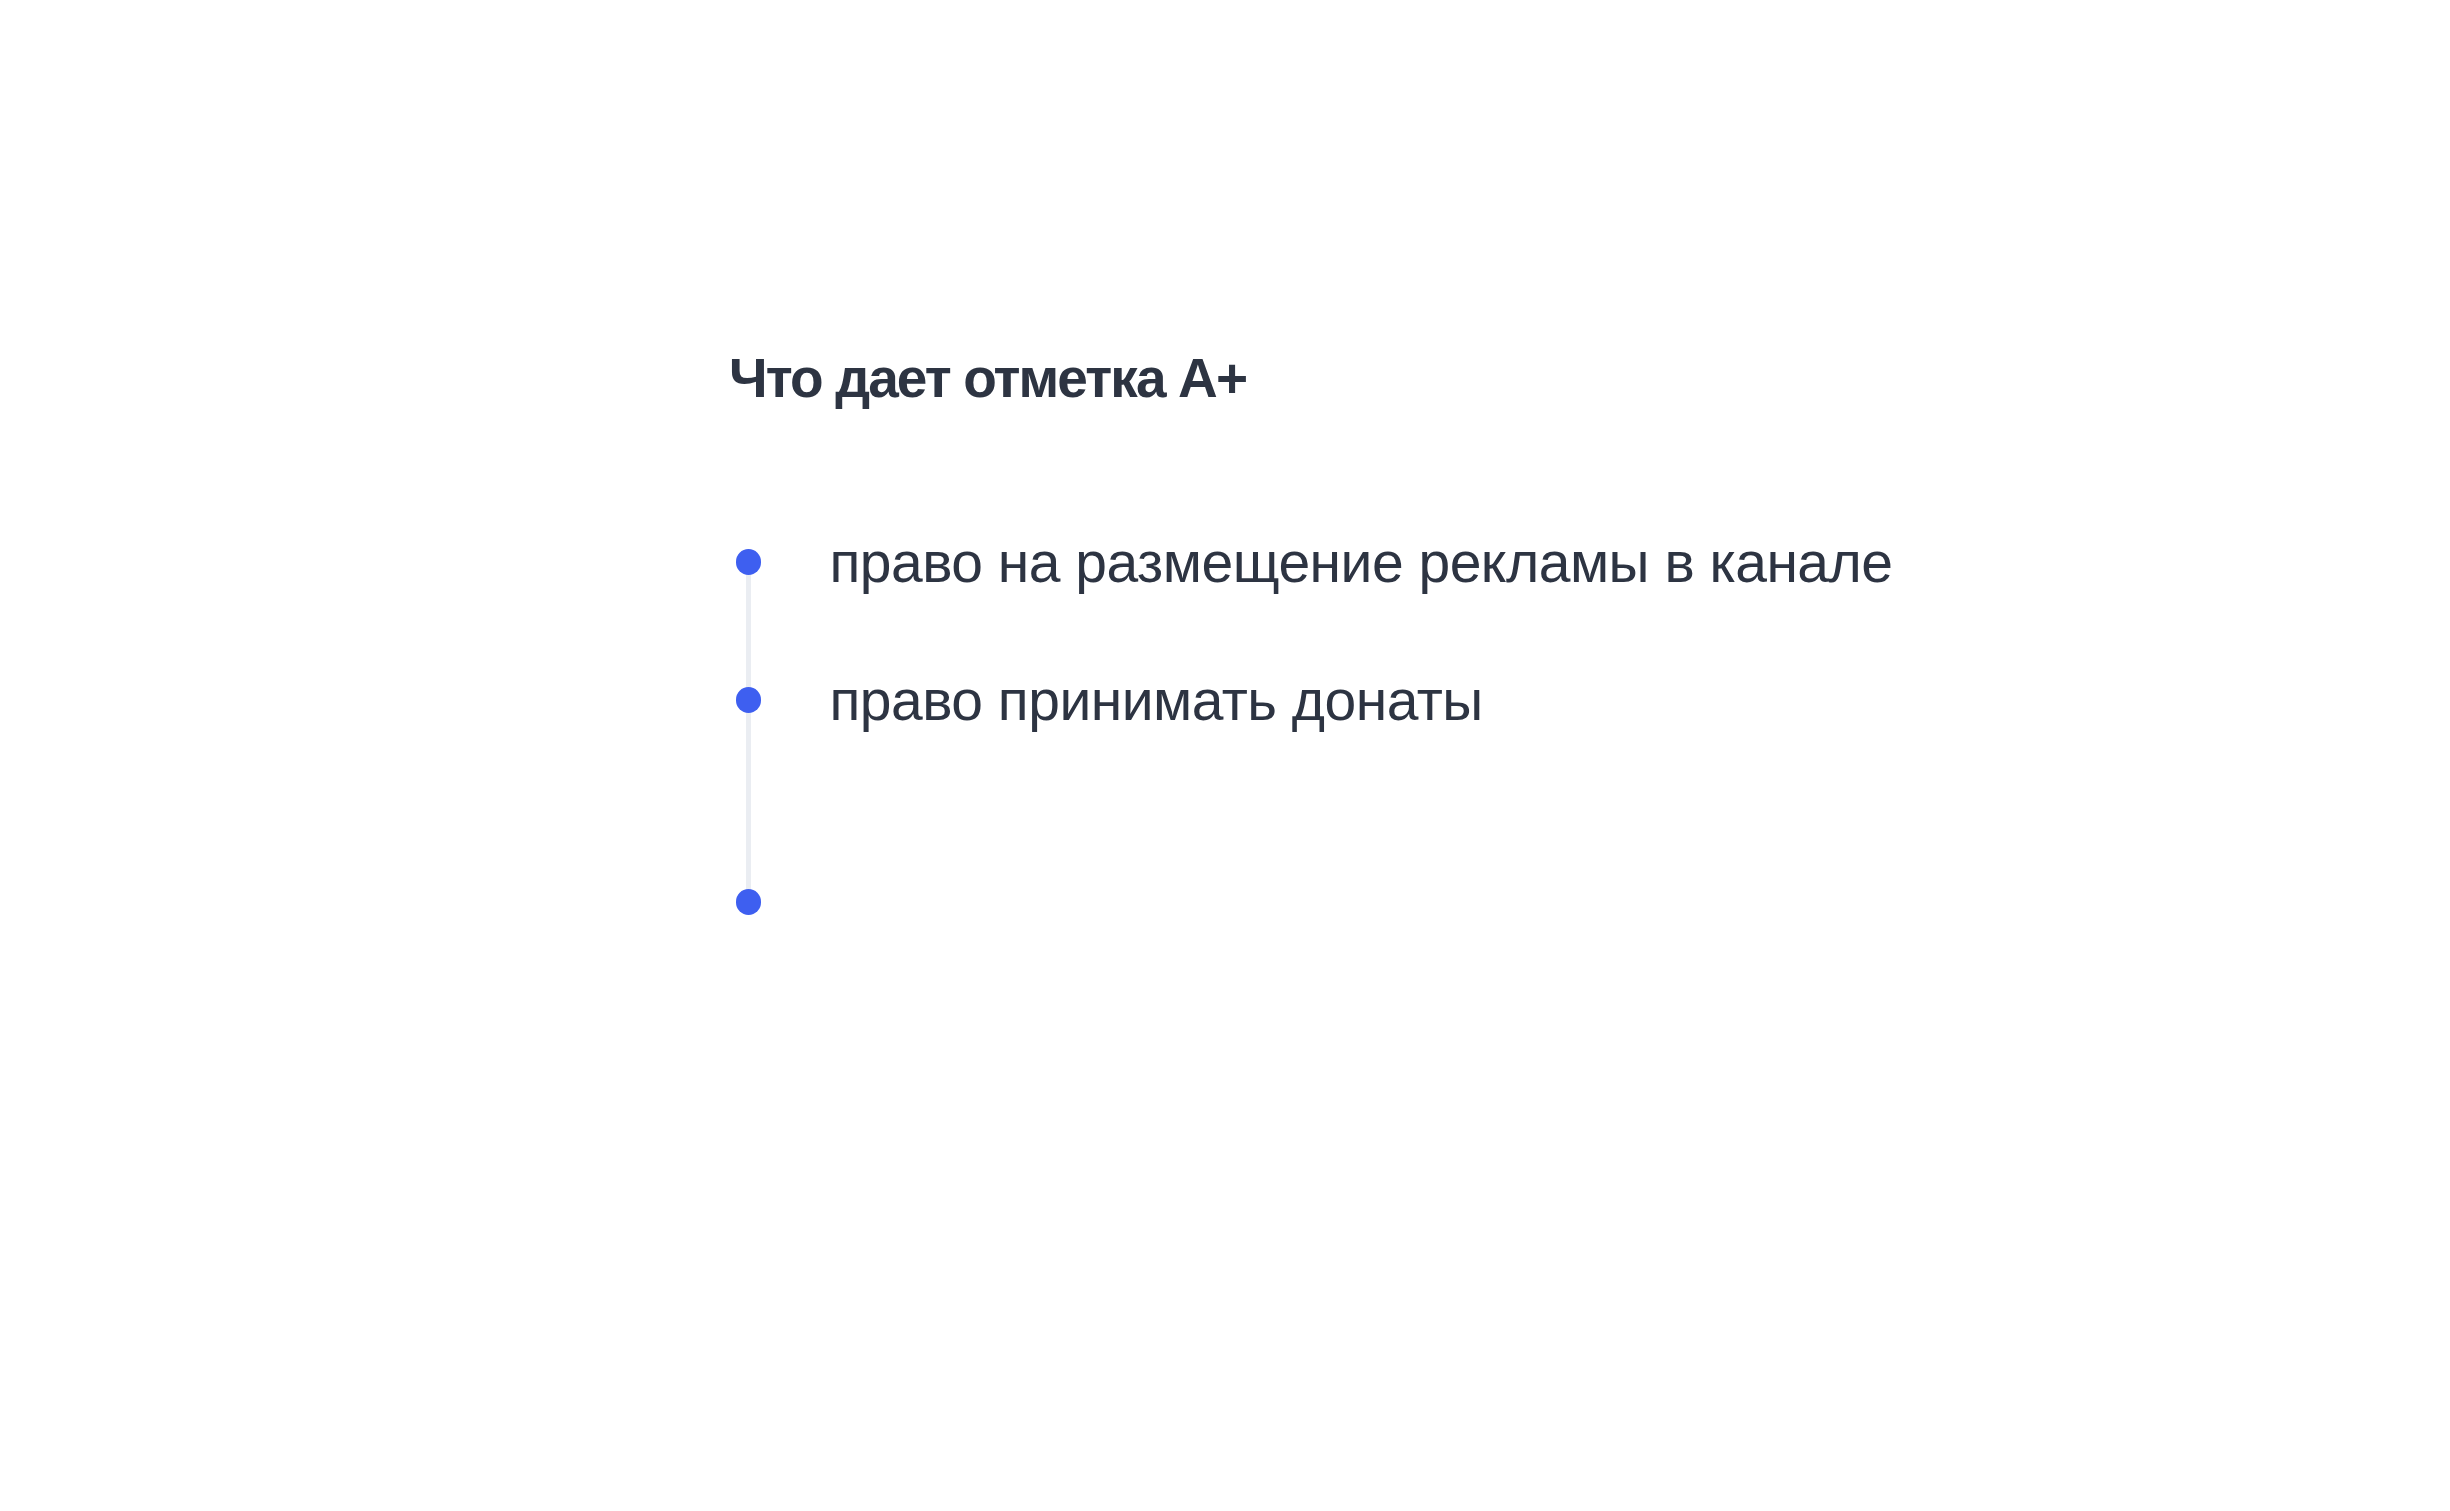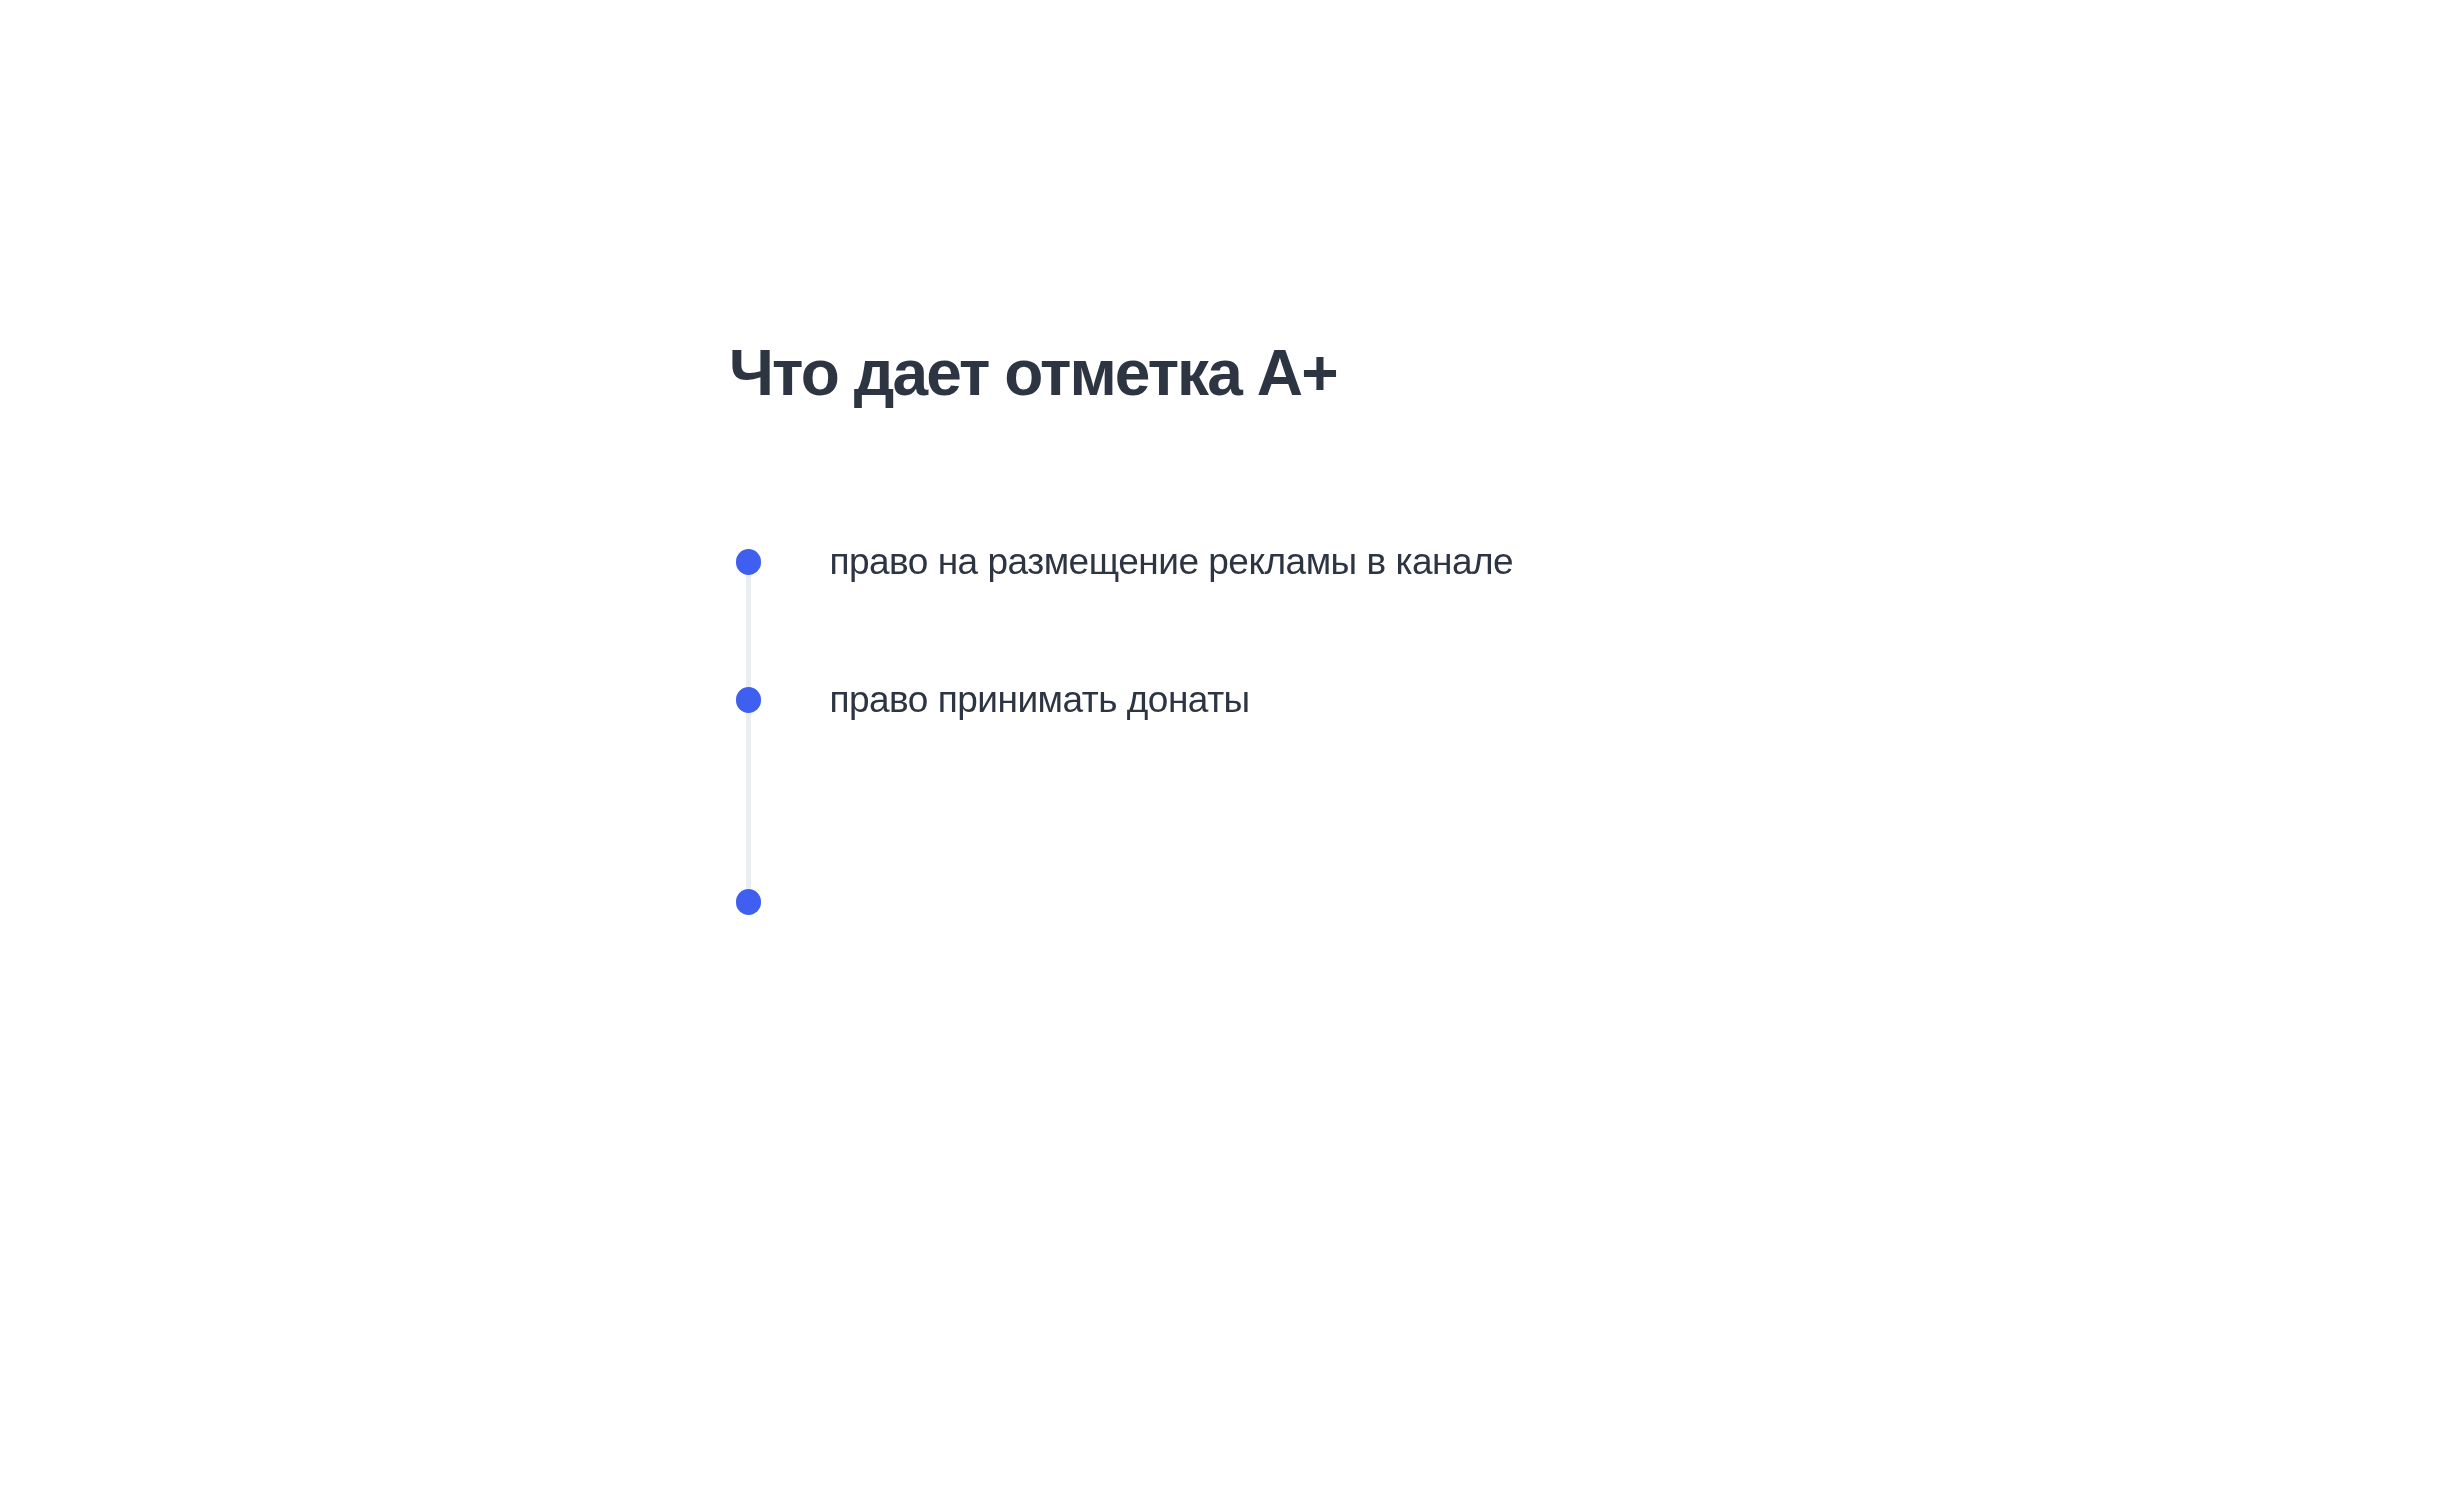--- a/index.html
+++ b/index.html
@@ -28,22 +28,22 @@
     top: 680px;
     font-size: 94px;
     line-height: 1;
     font-weight: 700;
     letter-spacing: -1.9px;
     color: var(--text);
   }
   .title {
     position: absolute;
     left: 729px;
-    top: 341px;
-    font-size: 64px;
+    top: 351px;
+    font-size: 55px;
     line-height: 1;
     font-weight: 700;
     letter-spacing: -1.9px;
     color: var(--text);
   }
   .timeline-line {
     position: absolute;
     left: 746px;
     top: 560px;
     width: 4.7px;
@@ -64,21 +64,21 @@
   .bullet-item.b2 { top: 872px; }
   .bullet-dot {
     width: 25.4px;
     height: 25.4px;
     border-radius: 50%;
     background: var(--accent);
     flex: 0 0 25.4px;
   }
   .bullet-text {
     margin-left: 68px;
-    font-size: 37px;
+    font-size: 57px;
     line-height: 60px;
     font-weight: 400;
     letter-spacing: -0.5px;
     color: var(--text);
     white-space: nowrap;
   }
 </style>
 </head>
 <body>
 

